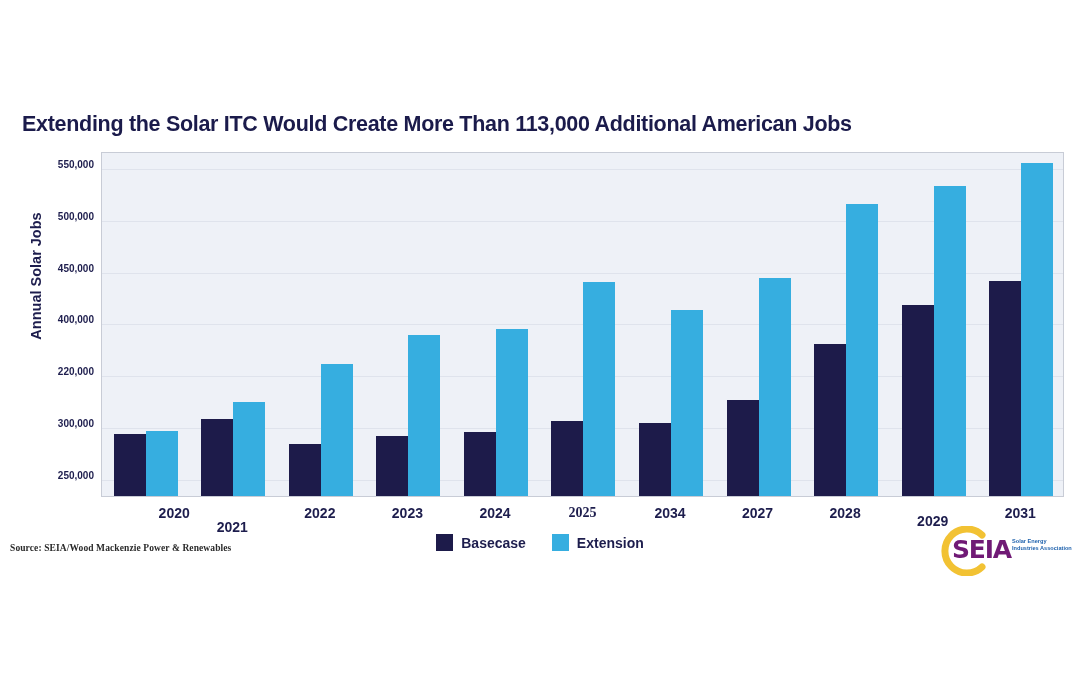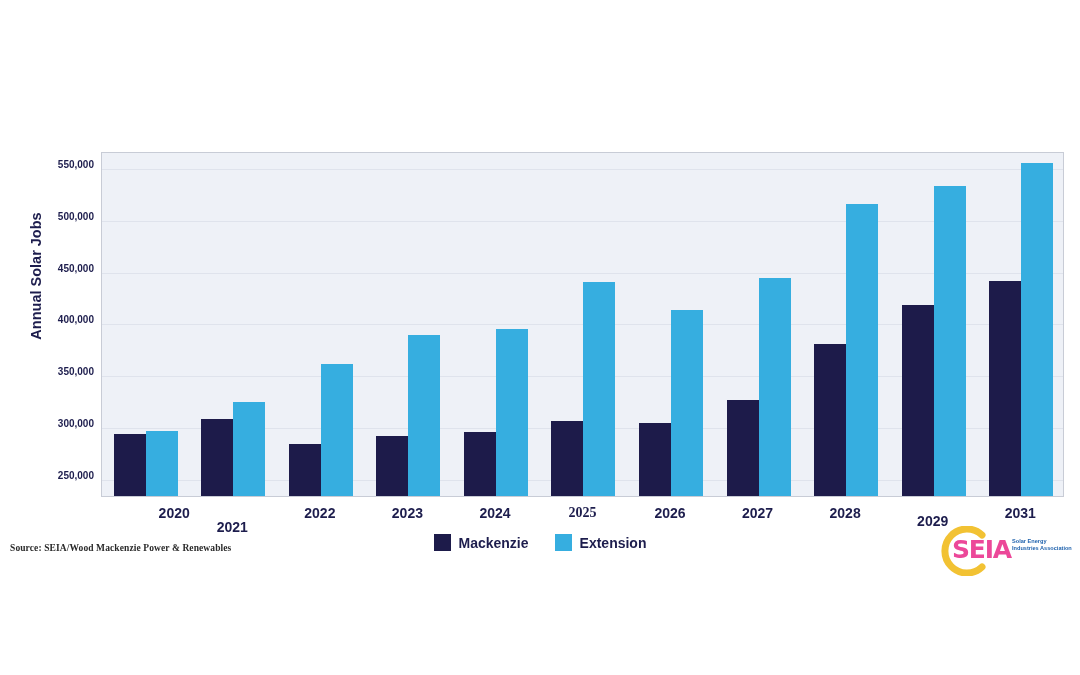--- a/index.html
+++ b/index.html
@@ -69,33 +69,34 @@
     position:absolute;left:10px;top:543px;
     font-size:9.5px;font-weight:bold;color:#2a2a2a;
     font-family:"Liberation Serif",serif;letter-spacing:0.1px;
   }
 
   
   .logo{position:absolute;left:938px;top:524px;width:136px;height:54px;}
   .logo-mark{position:absolute;left:0;top:2px;width:52px;height:50px;}
   .logo-word{
     position:absolute;left:14px;top:11px;
-    font-size:25px;font-weight:bold;color:#ec4899;
+    font-size:25px;font-weight:bold;color:#701a75;
     letter-spacing:-1.2px;font-family:"DejaVu Sans",sans-serif;
   }
   .logo-tag{
     position:absolute;left:74px;top:14px;width:62px;
     font-size:5.6px;line-height:7.4px;color:#1f62ad;font-weight:bold;
   }
 </style>
 </head>
 <body>
 
 <div class="canvas">
 
+  <div class="chart-title">Extending the Solar ITC Would Create More Than 113,000 Additional American Jobs</div>
 
   <div class="y-axis-title">Annual Solar Jobs</div>
 
   <div class="plot-frame">
     <div class="gridlines" id="gridlines">
         <div class="gridline major" style="top: 327.334px;"></div>
         <div class="gridline major" style="top: 275.377px;"></div>
         <div class="gridline major" style="top: 223.419px;"></div>
         <div class="gridline major" style="top: 171.461px;"></div>
         <div class="gridline major" style="top: 119.503px;"></div>
@@ -146,44 +147,44 @@
         <div class="group" style="left: 875.455px; width: 87.5455px;">
           <div class="bar basecase" title="Basecase 2030: 440,000" style="width: 32px; height: 215.105px; background: rgb(29, 27, 74);"></div>
           <div class="bar extension" title="Extension 2030: 553,000" style="width: 32px; height: 332.53px; background: rgb(54, 174, 224);"></div>
         </div>
       </div>
   </div>
 
   <div class="ytick-wrap" id="ytick-wrap">
       <div class="ytick-lbl" style="left: 2px; top: 470.334px;">250,000</div>
       <div class="ytick-lbl" style="left: 2px; top: 418.377px;">300,000</div>
-      <div class="ytick-lbl" style="left: 2px; top: 366.419px;">350,000</div>
+      <div class="ytick-lbl" style="left: 2px; top: 366.419px;">220,000</div>
       <div class="ytick-lbl" style="left: 2px; top: 314.461px;">400,000</div>
       <div class="ytick-lbl" style="left: 2px; top: 262.503px;">450,000</div>
       <div class="ytick-lbl" style="left: 2px; top: 210.545px;">500,000</div>
       <div class="ytick-lbl" style="left: 2px; top: 158.587px;">550,000</div>
     </div>
   <div id="xtick-wrap">
       <div class="xtick-lbl" style="left: 99.7727px; text-align: right;">2020</div>
       <div class="xtick-lbl" style="left: 187.318px; margin-top: 14px;">2021</div>
       <div class="xtick-lbl" style="left: 274.864px;">2022</div>
       <div class="xtick-lbl" style="left: 362.409px;">2023</div>
       <div class="xtick-lbl" style="left: 449.955px;">2024</div>
       <div class="xtick-lbl" style="left: 537.5px; font-family: Liberation Serif, serif;">2025</div>
-      <div class="xtick-lbl" style="left: 625.045px;">2026</div>
+      <div class="xtick-lbl" style="left: 625.045px;">2034</div>
       <div class="xtick-lbl" style="left: 712.591px;">2027</div>
       <div class="xtick-lbl" style="left: 800.136px;">2028</div>
       <div class="xtick-lbl" style="left: 887.682px; margin-top: 8px;">2029</div>
       <div class="xtick-lbl" style="left: 975.227px;">2031</div>
     </div>
 
   <div class="legend" id="legend">
       <div class="legend-item">
         <span class="legend-swatch" style="background: rgb(29, 27, 74);"></span>
-        <span class="legend-label">Mackenzie</span>
+        <span class="legend-label">Basecase</span>
       </div>
       <div class="legend-item">
         <span class="legend-swatch" style="background: rgb(54, 174, 224);"></span>
         <span class="legend-label">Extension</span>
       </div>
     </div>
 
   <div class="source-note">Source: SEIA/Wood Mackenzie Power &amp; Renewables</div>
 
   <div class="logo">

